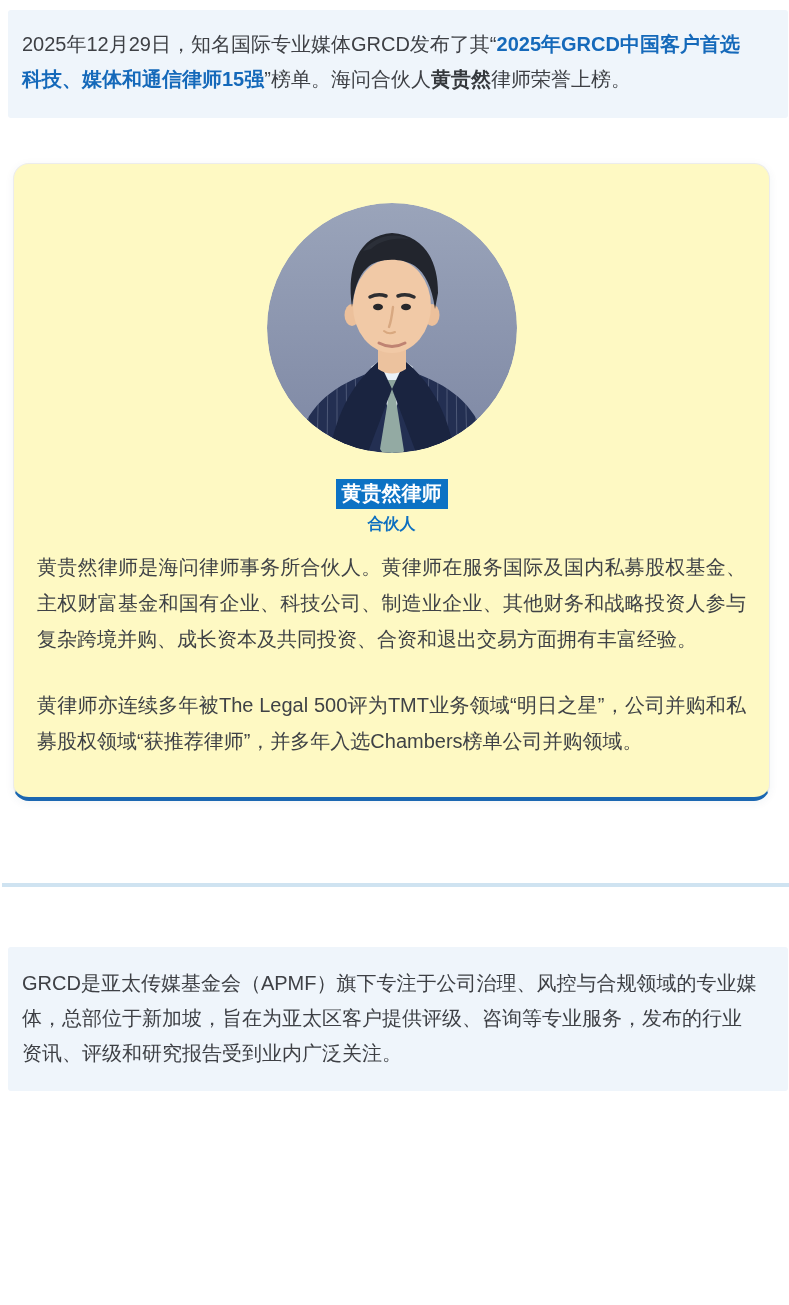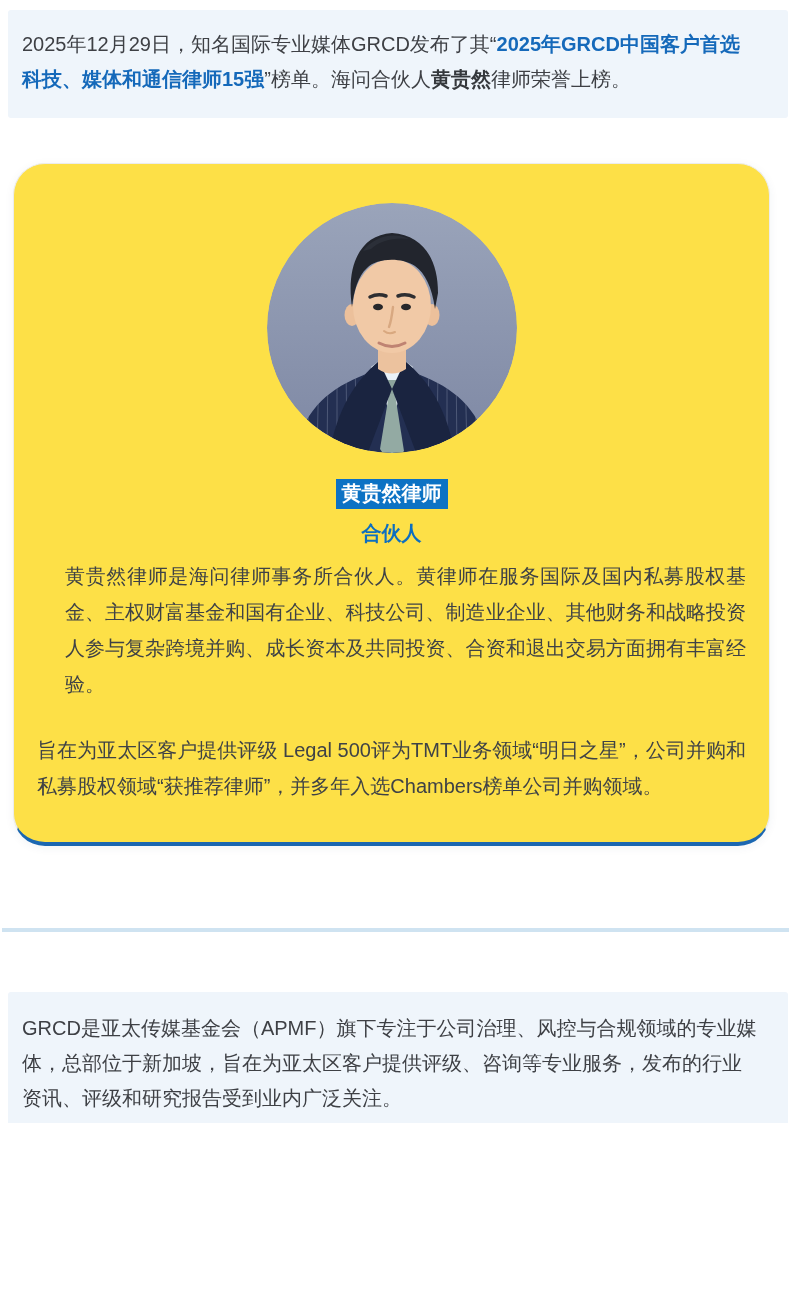--- a/index.html
+++ b/index.html
@@ -39,24 +39,24 @@
   .banner-top .hl{
     color:var(--highlight_blue);
     font-weight:bold;
   }
   .banner-top strong{color:#35383c;}
 
   
   .card{
     margin:45px 0 0 13px;
     width:757px;
-    background:#fde047;
+    background:#fef9c3;
     border:1px solid #ececec;
     border-bottom:4px solid var(--card_border_blue);
-    border-radius:32px;
+    border-radius:16px;
     box-shadow:0 2px 10px rgba(40,70,110,0.06);
     padding:39px 0 38px;
     text-align:center;
   }
   .portrait{
     width:250px;height:250px;
     margin:0 auto;
     border-radius:50%;
     overflow:hidden;
     display:block;
@@ -66,36 +66,36 @@
     display:inline-block;
     margin-top:26px;
     background:var(--badge_bg);
     color:#fff;
     font-size:20px;
     font-weight:bold;
     line-height:1.15;
     padding:3px 6px 4px;
   }
   .role{
-    margin-top:10px;
+    margin-top:1px;
     color:var(--accent_blue);
-    font-size:20px;
+    font-size:16px;
     font-weight:bold;
     line-height:28px;
   }
   .bio{
     margin-top:11px;
     padding:0 23px;
     text-align:justify;
     font-size:20px;
     line-height:36px;
     color:var(--text_color);
   }
   .bio p{margin:30px 0 0;}
-  .bio p:first-child{margin-top:0;margin-left:28px;}
+  .bio p:first-child{margin-top:0;}
 
   
   .divider{
     margin:82px 0 0 2px;
     width:787px;
     height:4px;
     background:var(--divider);
   }
 
   .banner-bottom{
@@ -188,21 +188,21 @@
     </div>
 
     <div>
       <span class="badge">黄贵然律师</span>
     </div>
 
     <div class="role">合伙人</div>
 
     <div class="bio">
       <p>黄贵然律师是海问律师事务所合伙人。黄律师在服务国际及国内私募股权基金、主权财富基金和国有企业、科技公司、制造业企业、其他财务和战略投资人参与复杂跨境并购、成长资本及共同投资、合资和退出交易方面拥有丰富经验。</p>
-      <p>旨在为亚太区客户提供评级 Legal 500评为TMT业务领域“明日之星”，公司并购和私募股权领域“获推荐律师”，并多年入选Chambers榜单公司并购领域。</p>
+      <p>黄律师亦连续多年被The Legal 500评为TMT业务领域“明日之星”，公司并购和私募股权领域“获推荐律师”，并多年入选Chambers榜单公司并购领域。</p>
     </div>
   </section>
 
   <div class="divider"></div>
 
   <div class="banner banner-bottom">
     <p>GRCD是亚太传媒基金会（APMF）旗下专注于公司治理、风控与合规领域的专业媒体，总部位于新加坡，旨在为亚太区客户提供评级、咨询等专业服务，发布的行业资讯、评级和研究报告受到业内广泛关注。</p>
   </div>
 
 </div>

